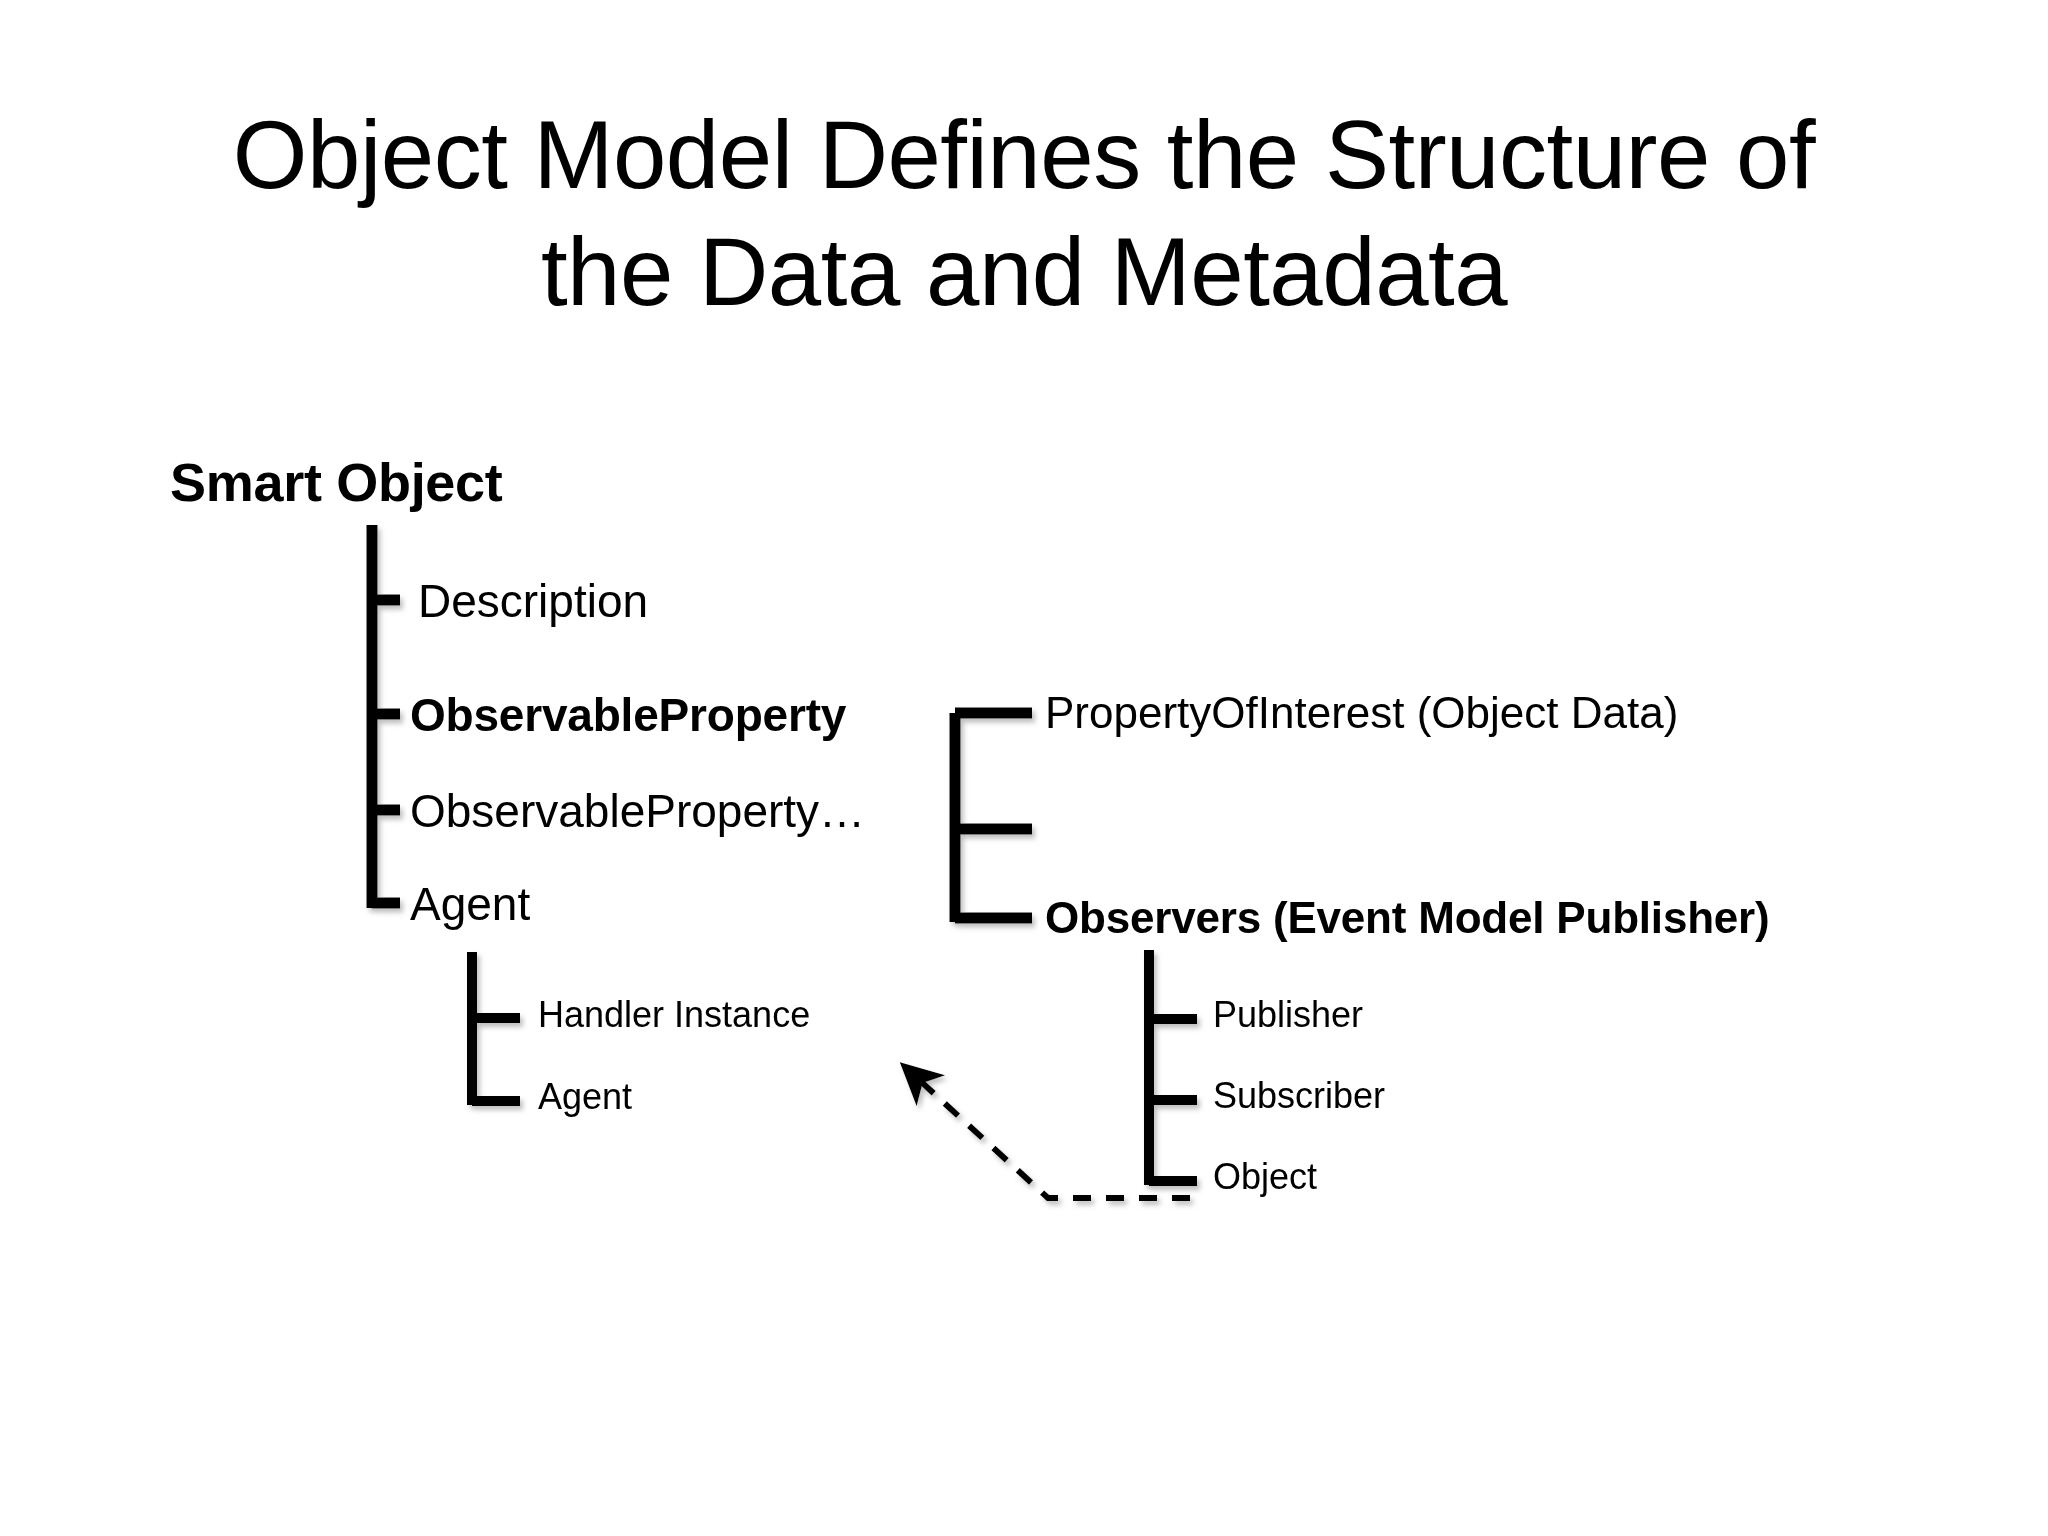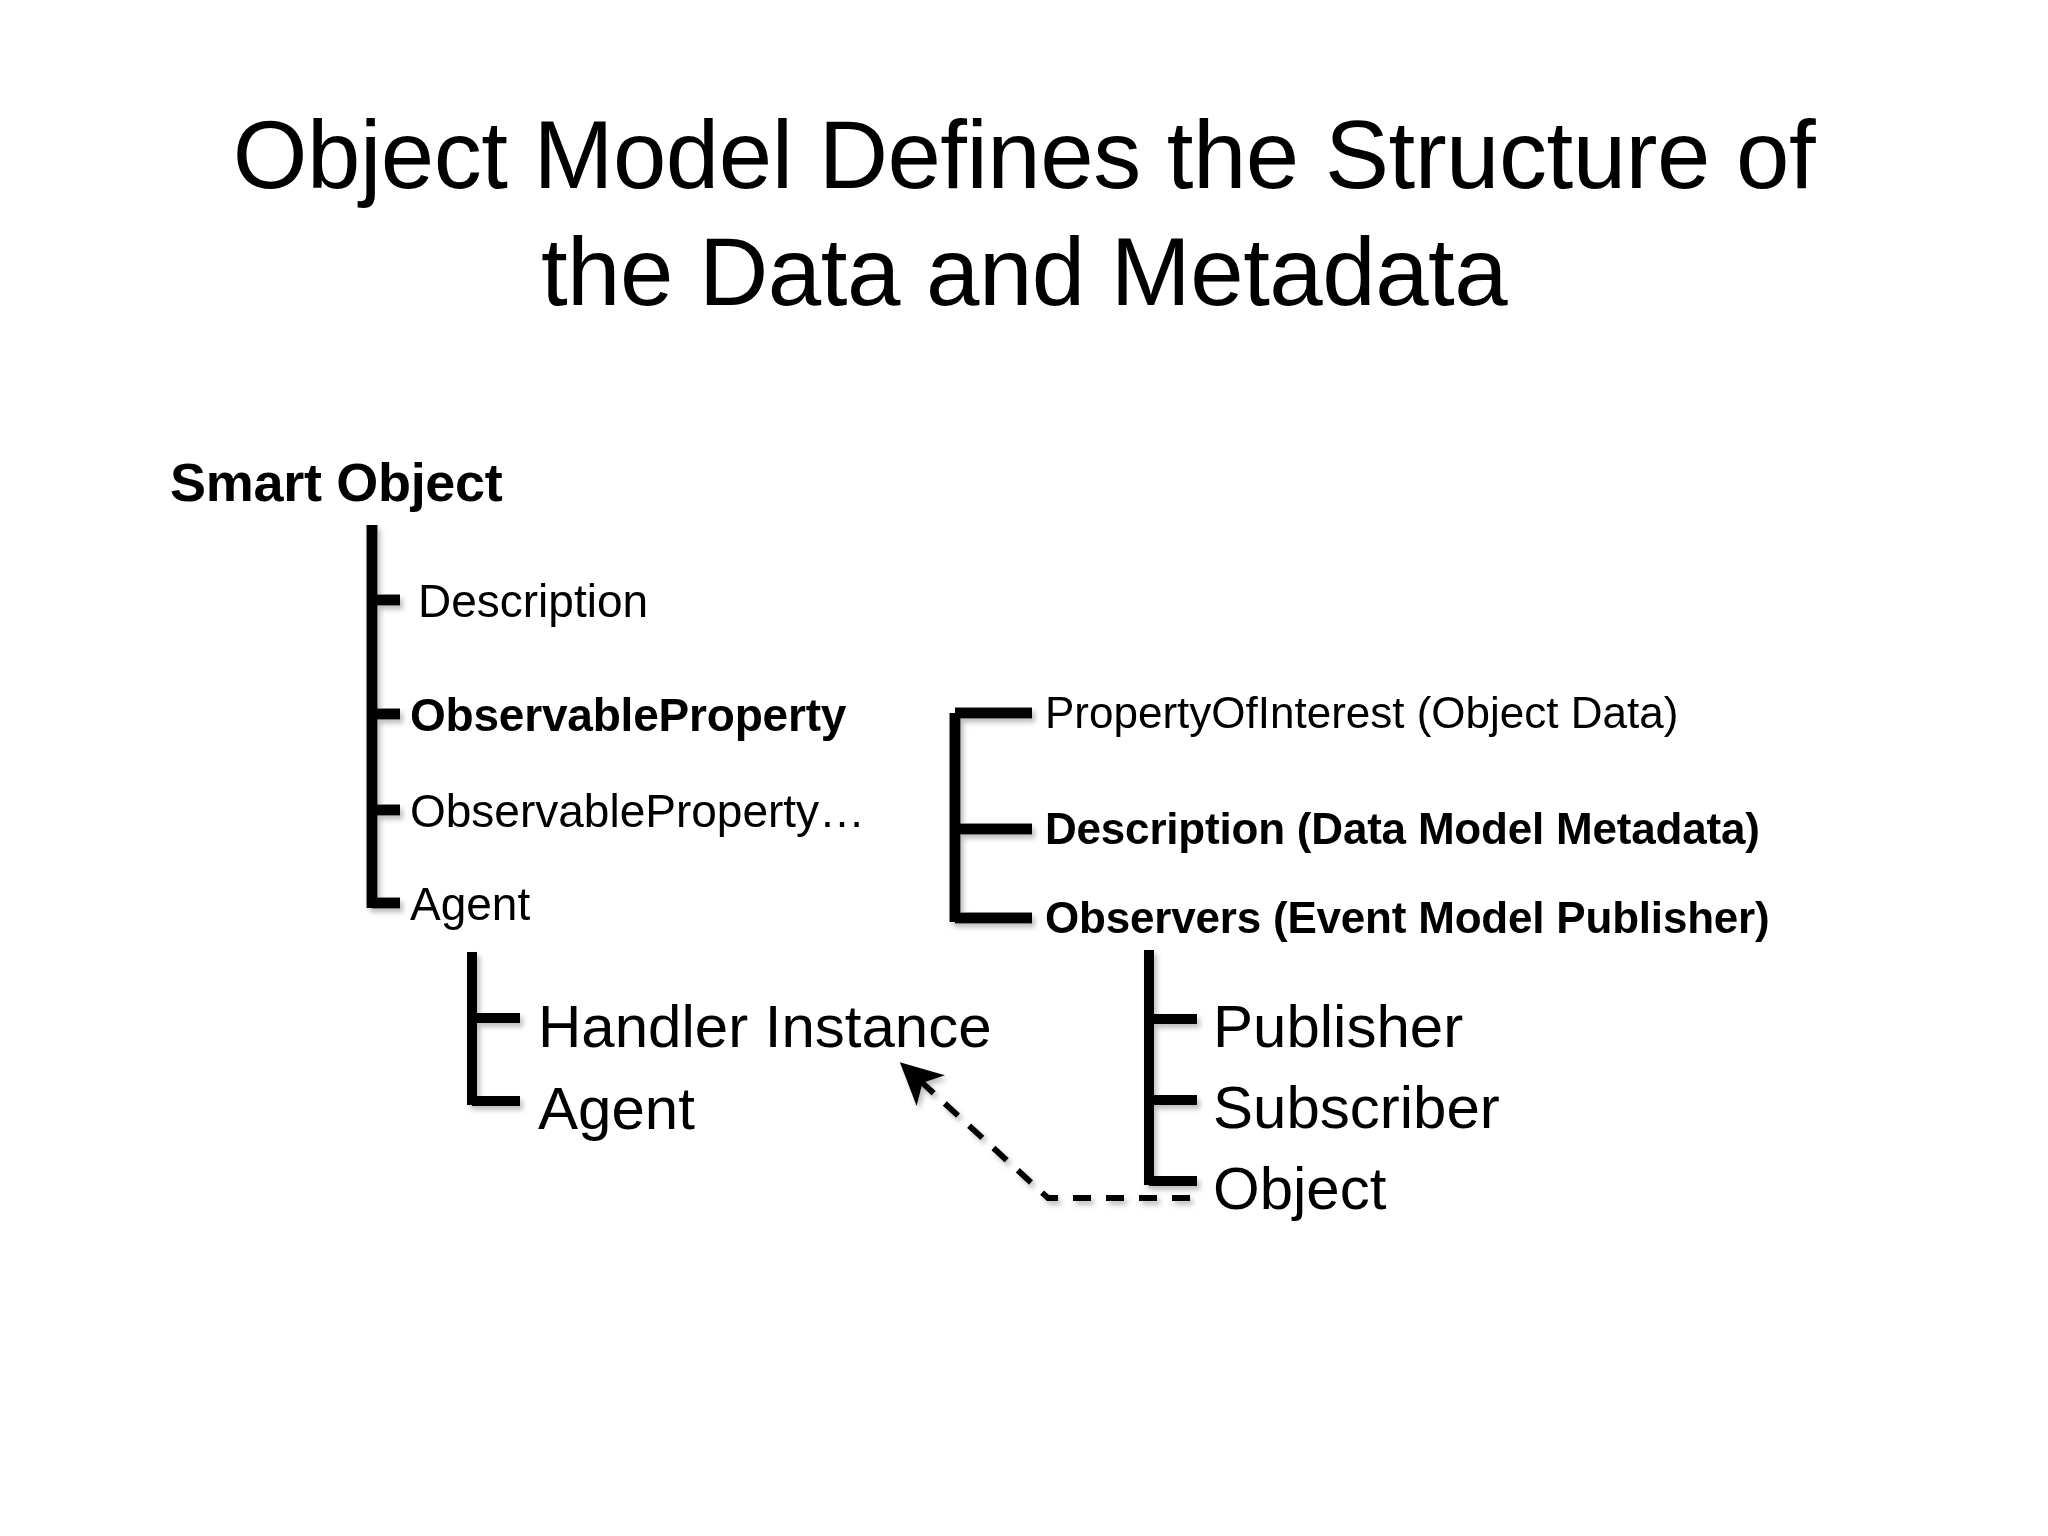--- a/index.html
+++ b/index.html
@@ -71,21 +71,21 @@
   }
   .node.lvl2 {
     font-size: 44px;
     font-weight: 400;
   }
   .node.lvl2.bold {
     font-weight: 700;
     letter-spacing: -0.2px;
   }
   .node.lvl3 {
-    font-size: 60px;
+    font-size: 36px;
     font-weight: 400;
   }
 </style>
 </head>
 <body>
 
 <div id="slide-title">
   <span class="tline">Object Model Defines the Structure of</span>
   <span class="tline">the Data and Metadata</span>
 </div>
@@ -148,21 +148,20 @@
   <div class="node lvl1" style="left:410px; top:788px;">ObservableProperty…</div>
 
   <div class="node lvl1" style="left:410px; top:881px;">Agent</div>
 
   <div class="node lvl3" style="left:538px; top:997px;">Handler Instance</div>
 
   <div class="node lvl3" style="left:538px; top:1079px;">Agent</div>
 
   <div class="node lvl2" style="left:1045px; top:691px;">PropertyOfInterest (Object Data)</div>
 
-  <div class="node lvl2 bold" style="left:1045px; top:807px;">Description (Data Model Metadata)</div>
 
   <div class="node lvl2 bold" style="left:1045px; top:896px;">Observers (Event Model Publisher)</div>
 
   <div class="node lvl3" style="left:1213px; top:997px;">Publisher</div>
 
   <div class="node lvl3" style="left:1213px; top:1078px;">Subscriber</div>
 
   <div class="node lvl3" style="left:1213px; top:1159px;">Object</div>
 
 </div>

